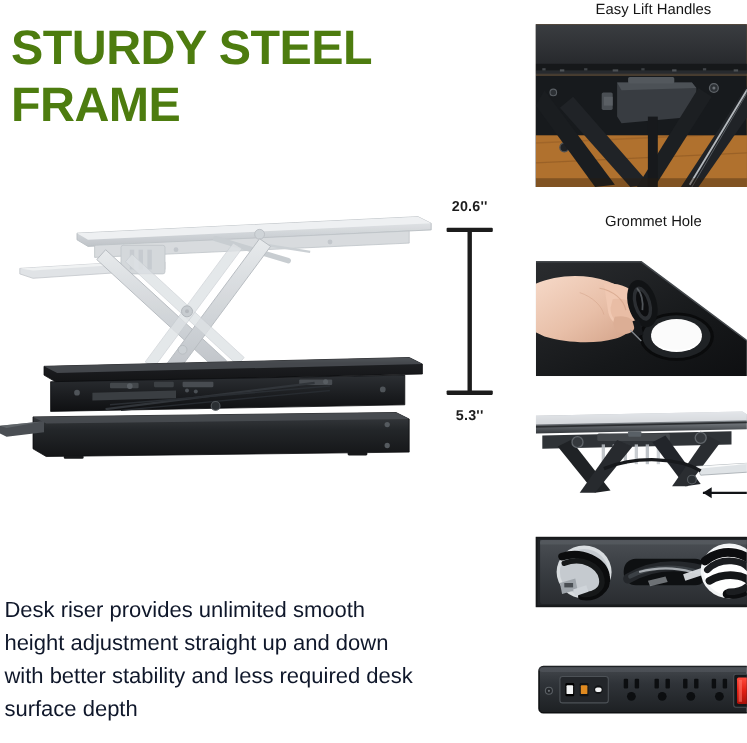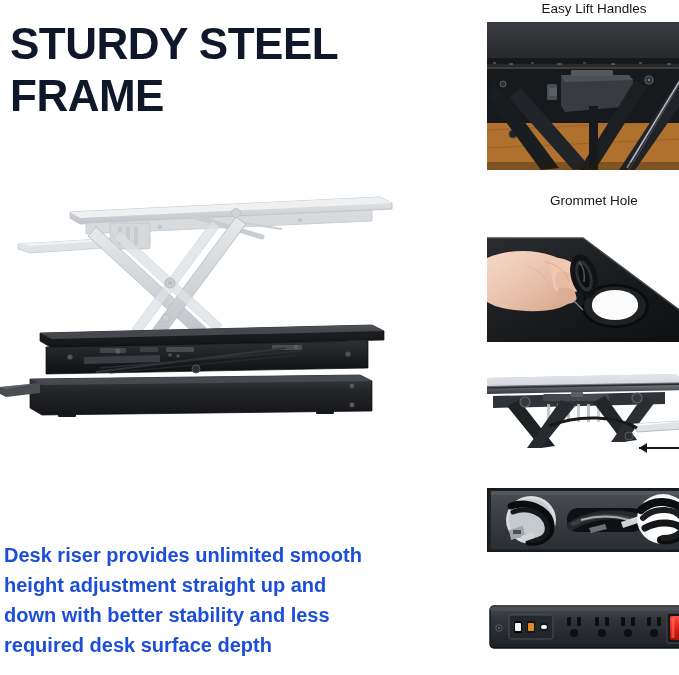--- a/index.html
+++ b/index.html
@@ -21,34 +21,34 @@
   
   #headline {
     position: absolute;
     left: 10px;
     top: 18px;
     width: 430px;
     font-size: 44px;
     line-height: 52px;
     font-weight: bold;
     letter-spacing: -0.5px;
-    color: #0f172a;
+    color: #4d7c0f;
     white-space: pre-line;
   }
 
   
   #description {
     position: absolute;
     left: 4px;
     top: 540px;
     width: 375px;
     font-size: 20px;
     line-height: 30px;
-    color: #1d4ed8;
-    font-weight: 700;
+    color: #0f172a;
+    font-weight: 400;
   }
 
   
   #hero {
     position: absolute;
     left: 0px;
     top: 165px;
     width: 400px;
     height: 290px;
   }
@@ -226,20 +226,27 @@
 
         <circle cx="352" cy="221" r="2.4" fill="#555a5f"></circle>
         <circle cx="352" cy="240" r="2.4" fill="#555a5f"></circle>
 
         <rect x="58" y="249" width="18" height="3" rx="1.2" fill="#17181a"></rect>
         <rect x="316" y="246" width="18" height="3" rx="1.2" fill="#17181a"></rect>
       </g>
     </svg>
   </div>
 
+  <div id="measure">
+    <div class="m-label m-top-label">20.6''</div>
+    <div class="m-cap m-cap-top"></div>
+    <div class="m-stem"></div>
+    <div class="m-cap m-cap-bot"></div>
+    <div class="m-label m-bot-label">5.3''</div>
+  </div>
 
   <div class="panel" id="panel-handles">
     <div class="panel-title">Easy Lift Handles</div>
     <div class="photo">
       <svg viewBox="0 0 214 148" xmlns="http://www.w3.org/2000/svg" preserveAspectRatio="none">
         <defs>
           <linearGradient id="hWood" x1="0" y1="0" x2="0" y2="1">
             <stop offset="0%" stop-color="#8a5a26"></stop>
             <stop offset="50%" stop-color="#c07c31"></stop>
             <stop offset="100%" stop-color="#9c6528"></stop>

